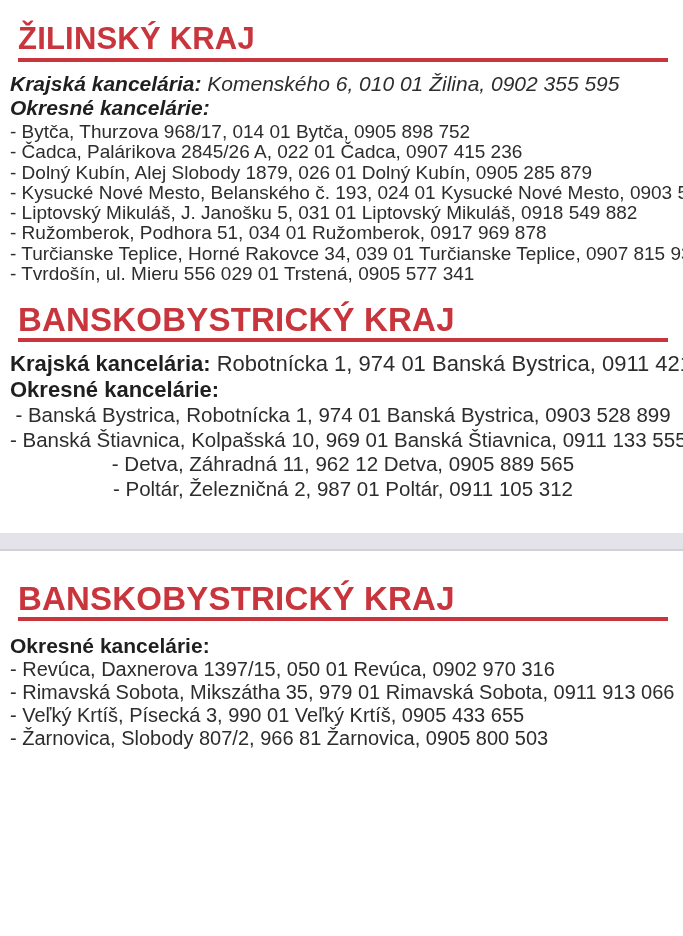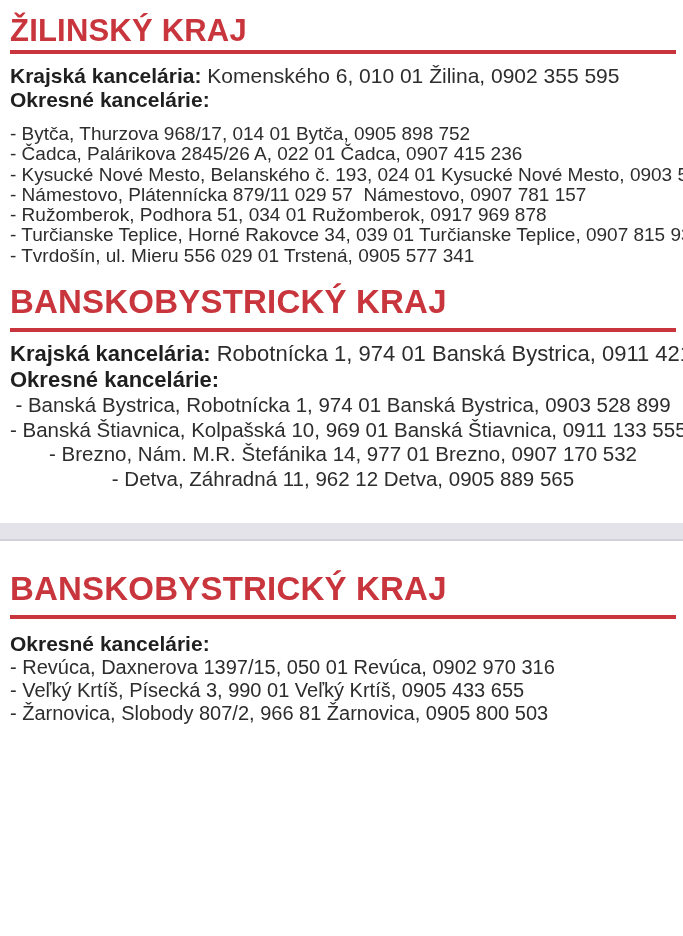--- a/index.html
+++ b/index.html
@@ -12,64 +12,64 @@
     background: #ffffff;
     font-family: "Liberation Sans", sans-serif;
     color: #2d2d2d;
     overflow: hidden;
   }
   #page {
     padding: 0 7px 0 10px;
     box-sizing: border-box;
   }
   .section-title {
-    margin: 0;
+    margin: 8px;
     font-weight: 700;
     color: var(--accent, #c9353c);
     border-bottom: 4px solid var(--accent, #c9353c);
     letter-spacing: 0.2px;
   }
   .sec-0 .section-title {
     padding-top: 14px;
     font-size: 31px;
     line-height: 33px;
     padding-bottom: 3px;
   }
   .sec-1 .section-title,
   .sec-2 .section-title {
     font-size: 33px;
     line-height: 36px;
-    padding-bottom: 8px;
+    padding-bottom: 0;
   }
   .sec-1 { margin-top: 18px; }
   .sec-2 { margin-top: 30px; }
 
   .office-line {
     margin: 0;
     font-weight: 700;
     color: #1f1f1f;
     white-space: pre;
   }
   .office-value { font-weight: 400; color: #2d2d2d; }
 
-  .sec-0 .office-line { font-size: 21px; line-height: 24px; }
+  .sec-0 .office-line { font-size: 21px; line-height: 24px; font-style: italic; }
   .sec-1 .office-line { font-size: 22px; line-height: 26px; }
   .sec-2 .office-line { font-size: 21px; line-height: 25px; }
 
   .sec-0 .regional { margin-top: 10px; }
   .sec-1 .regional { margin-top: 9px; }
   .sec-2 .district-label { margin-top: 12px; }
 
   .office-list {
     list-style: none;
     margin: 0;
     padding: 0;
   }
   .office-list li { white-space: pre; }
-  .sec-0 .office-list { margin-top: 12px; }
+  .sec-0 .office-list { margin-top: 2px; }
   .sec-0 .office-list li { font-size: 19px;   line-height: 20.3px; }
   .sec-1 .office-list li { font-size: 20.5px; line-height: 24.5px; text-align: center; }
   .sec-2 .office-list li { font-size: 20px;   line-height: 23px; }
 
   .divider {
     margin: 32px -7px 0 -10px;
     height: 16px;
     background: #e4e3e9;
     border-bottom: 2px solid #d2d1da;
   }
@@ -78,43 +78,45 @@
 <body>
 
 <main id="page">
   <section class="section sec-0">
     <h2 class="section-title">ŽILINSKÝ KRAJ</h2>
     <p class="office-line regional"><strong class="office-label">Krajská kancelária:</strong> <span class="office-value">Komenského 6, 010 01 Žilina, 0902 355 595</span></p>
     <p class="office-line district-label"><strong class="office-label">Okresné kancelárie:</strong></p>
     <ul class="office-list">
         <li>- Bytča, Thurzova 968/17, 014 01 Bytča, 0905 898 752</li>
         <li>- Čadca, Palárikova 2845/26 A, 022 01 Čadca, 0907 415 236</li>
+        <li>- Dolný Kubín, Alej Slobody 1879, 026 01 Dolný Kubín, 0905 285 879</li>
         <li>- Kysucké Nové Mesto, Belanského č. 193, 024 01 Kysucké Nové Mesto, 0903 524 005</li>
-        <li>- Námestovo, Plátennícka 879/11 029 57  Námestovo, 0907 781 157</li>
+        <li>- Liptovský Mikuláš, J. Janošku 5, 031 01 Liptovský Mikuláš, 0918 549 882</li>
         <li>- Ružomberok, Podhora 51, 034 01 Ružomberok, 0917 969 878</li>
         <li>- Turčianske Teplice, Horné Rakovce 34, 039 01 Turčianske Teplice, 0907 815 932</li>
         <li>- Tvrdošín, ul. Mieru 556 029 01 Trstená, 0905 577 341</li>
       </ul>
   </section>
 
   <section class="section sec-1">
     <h2 class="section-title">BANSKOBYSTRICKÝ KRAJ</h2>
     <p class="office-line regional"><strong class="office-label">Krajská kancelária:</strong> <span class="office-value">Robotnícka 1, 974 01 Banská Bystrica, 0911 421 911</span></p>
     <p class="office-line district-label"><strong class="office-label">Okresné kancelárie:</strong></p>
     <ul class="office-list">
         <li>- Banská Bystrica, Robotnícka 1, 974 01 Banská Bystrica, 0903 528 899</li>
         <li>- Banská Štiavnica, Kolpašská 10, 969 01 Banská Štiavnica, 0911 133 555</li>
-        <li>- Brezno, Nám. M.R. Štefánika 14, 977 01 Brezno, 0907 170 532</li>
         <li>- Detva, Záhradná 11, 962 12 Detva, 0905 889 565</li>
+        <li>- Poltár, Železničná 2, 987 01 Poltár, 0911 105 312</li>
       </ul>
   </section>
 <div class="divider"></div>
   <section class="section sec-2">
     <h2 class="section-title">BANSKOBYSTRICKÝ KRAJ</h2>
 
     <p class="office-line district-label"><strong class="office-label">Okresné kancelárie:</strong></p>
     <ul class="office-list">
         <li>- Revúca, Daxnerova 1397/15, 050 01 Revúca, 0902 970 316</li>
+        <li>- Rimavská Sobota, Mikszátha 35, 979 01 Rimavská Sobota, 0911 913 066</li>
         <li>- Veľký Krtíš, Písecká 3, 990 01 Veľký Krtíš, 0905 433 655</li>
         <li>- Žarnovica, Slobody 807/2, 966 81 Žarnovica, 0905 800 503</li>
       </ul>
   </section>
 </main>
 
 </body></html>

